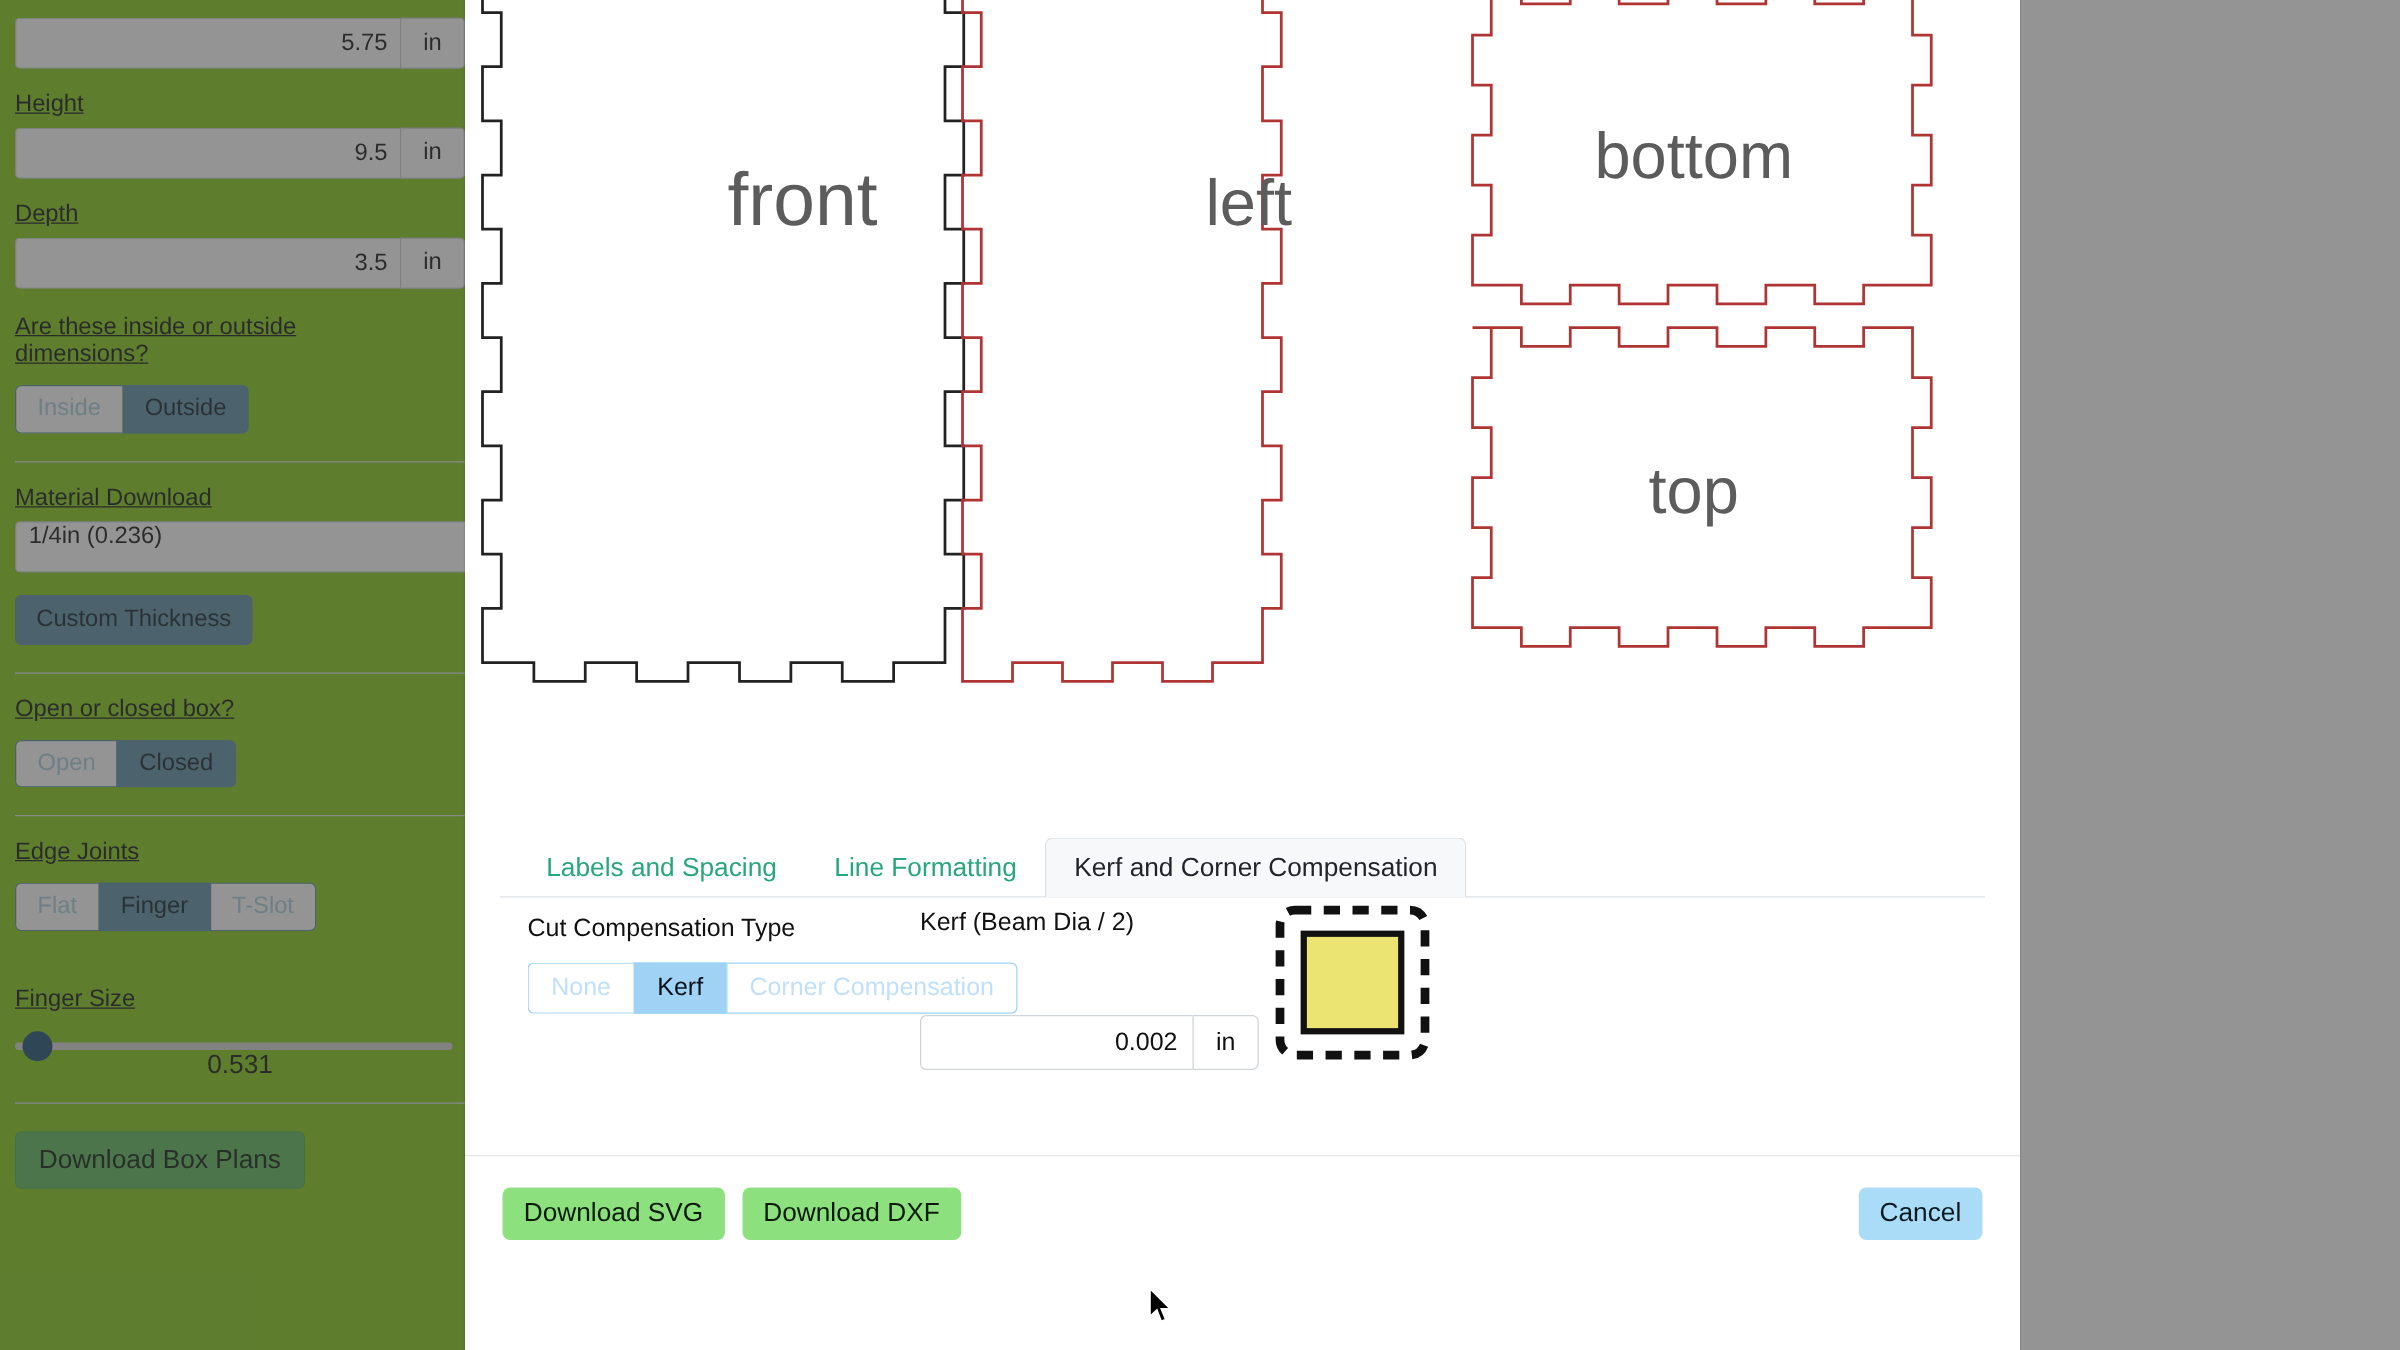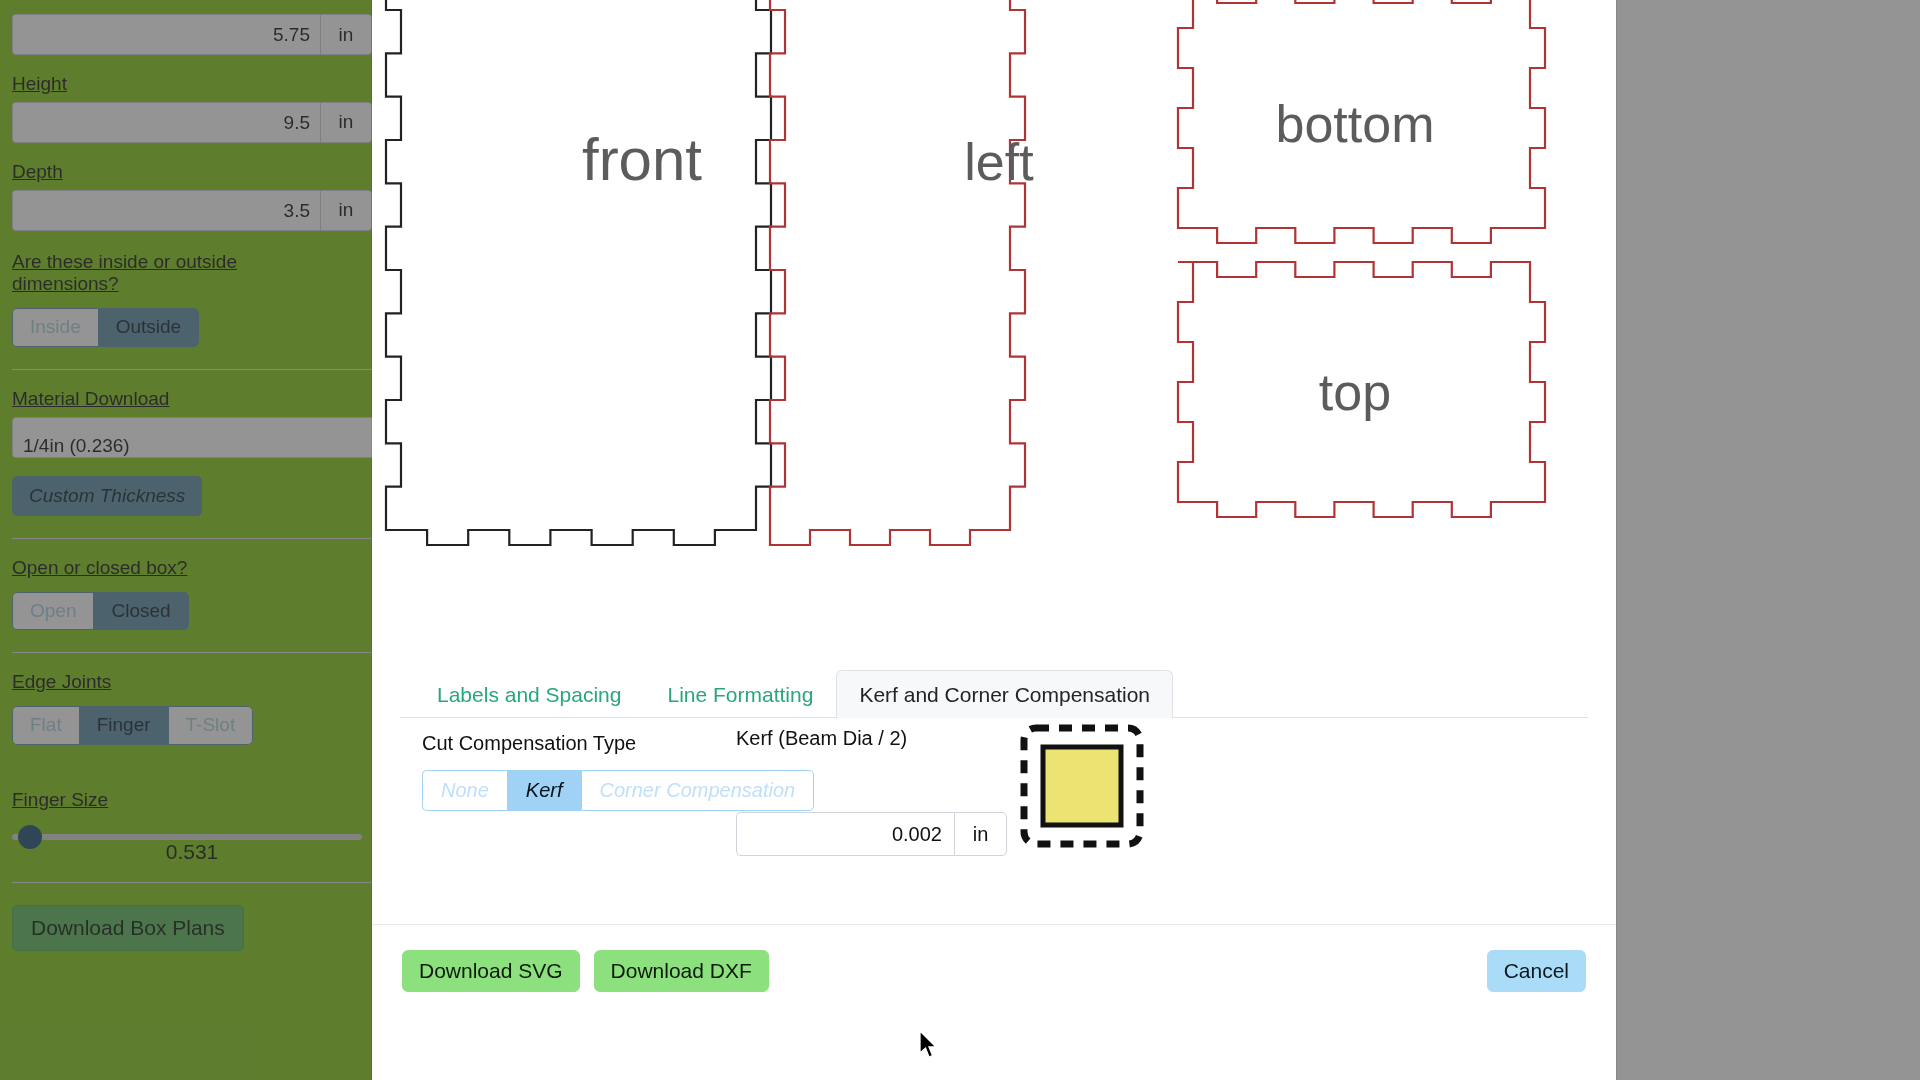--- a/index.html
+++ b/index.html
@@ -53,29 +53,29 @@
     white-space: nowrap;
   }
   .bgi:first-child { border-radius: 5px 0 0 5px; }
   .bgi:last-child { border-right: 1px solid #5b8fa8; border-radius: 0 5px 5px 0; }
   .bgi.active { background: #5b8fa8; color: #10202a; }
   .hr-sep { border: none; border-top: 1px solid #e3e3e3; margin: 22px 0 18px 0; width: 360px; }
   .select-box {
     width: 420px; height: 41px;
     border: 1px solid #ced4da; border-radius: 4px;
     background: #fff; font-size: 19px; color: #111;
-    display: flex; align-items: flex-end; justify-content: space-between;
+    display: flex; align-items: flex-start; justify-content: space-between;
     padding: 0 10px;
   }
   .stepper-arrows { font-size: 13px; line-height: 9px; color: #111; text-align: center; }
   .btn-solid {
     display: inline-block;
     background: #5b8fa8; color: #10202a;
     border: 1px solid #5b8fa8; border-radius: 5px;
-    font-size: 19px; padding: 8px 16px; font-style: italic;
+    font-size: 19px; padding: 8px 16px;
   }
   .btn-green-big {
     display: inline-block;
     background: #5cb85c; color: #0a1a0a;
     border: 1px solid #4cae4c; border-radius: 5px;
     font-size: 21px; padding: 10px 18px;
   }
   .slider-wrap { width: 360px; padding: 6px 0 0 0; }
   .slider-track {
     position: relative; width: 350px; height: 6px;
@@ -296,21 +296,21 @@
       <div class="tab-strip">
         <div class="tab">Labels and Spacing</div>
         <div class="tab">Line Formatting</div>
         <div class="tab active">Kerf and Corner Compensation</div>
       </div>
 
       <div id="tab-panel">
 
         <div class="cc-label" style="left:22px; top:14px;">Cut Compensation Type</div>
 
-        <div class="seg-group" style="position:absolute; left:22px; top:52px;font-style:italic;">
+        <div class="seg-group" style="position:absolute; left:22px; top:52px;">
           <div class="seg">None</div>
           <div class="seg active">Kerf</div>
           <div class="seg">Corner Compensation</div>
         </div>
 
         <div class="cc-label" style="left:336px; top:9px; background:#fff; z-index:3;">Kerf (Beam Dia / 2)</div>
 
         <div class="kerf-input-row" style="position:absolute; left:336px; top:46px; z-index:3;margin-top:48px;">
           <div class="kerf-input">0.002</div>
           <div class="kerf-unit">in</div>

